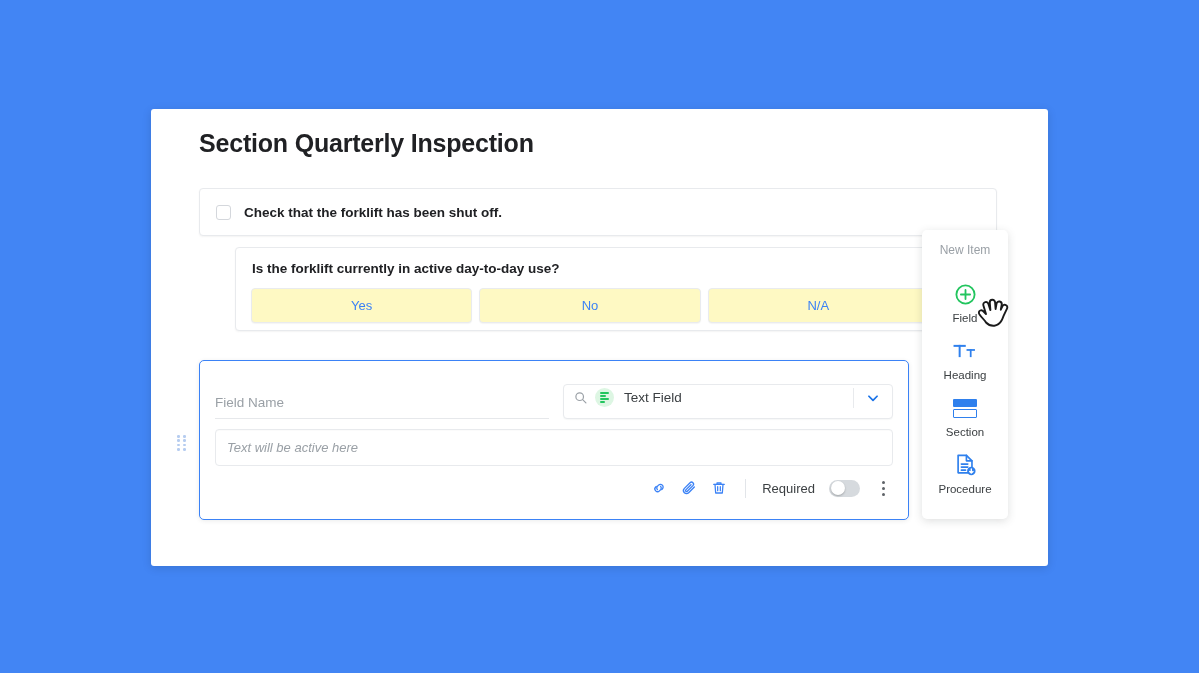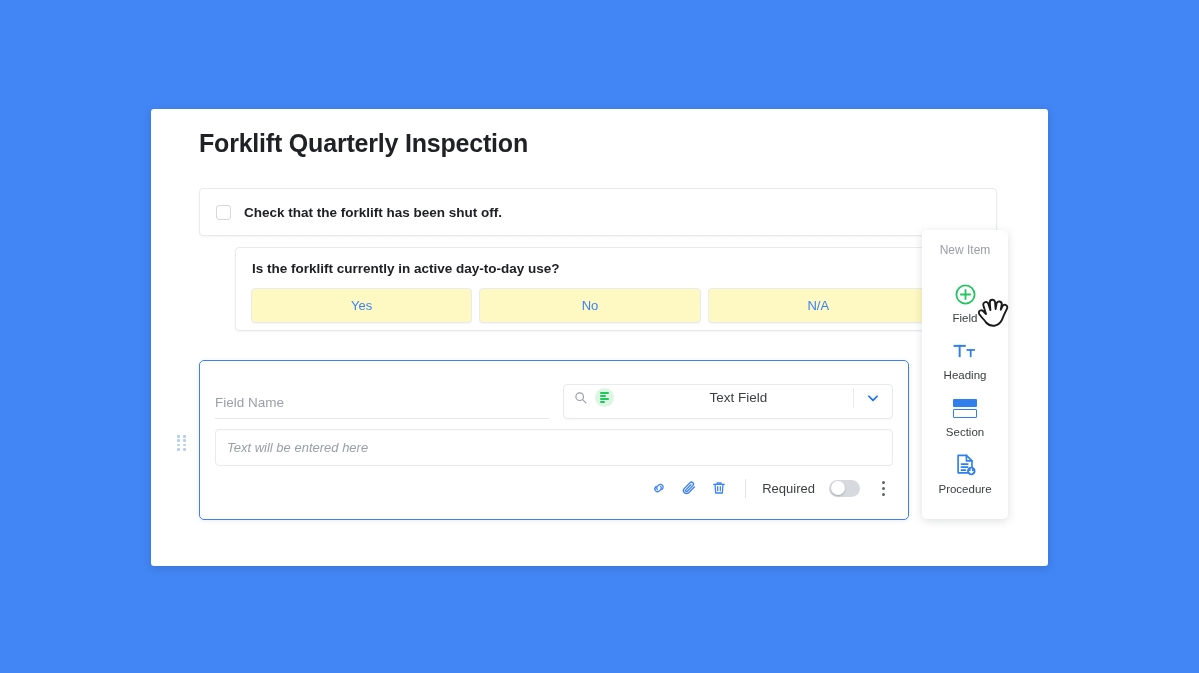--- a/index.html
+++ b/index.html
@@ -74,21 +74,21 @@
   .drag-handle{
     position:absolute; left:-23px; top:74px;
     width:11px; height:16px;
     display:grid; grid-template-columns:repeat(2,1fr); grid-template-rows:repeat(4,1fr);
     gap:1.5px;
   }
   .drag-handle i{ display:block; width:2.5px; height:2.5px; border-radius:50%; background:#b6cdf0; }
 
   .fe-row1{
     position:absolute; left:15px; top:22px; right:15px; height:36px;
-    display:flex; align-items:flex-end; gap:14px;text-align:center;
+    display:flex; align-items:flex-end; gap:14px;
   }
   .fname{
     flex:0 0 334px; height:32px;
     border-bottom:1px solid #e6e8eb;
     display:flex; align-items:center;
     font-size:13.5px; color:#9aa0a6;
   }
   .type-select{
     flex:1 1 auto; height:35px;
     border:1px solid #e8eaed; border-radius:4px; background:#fff;
@@ -164,21 +164,21 @@
   .cursor-hand{
     position:absolute; left:971px; top:291px; width:48px; height:48px;
     pointer-events:none;
   }
 </style>
 </head>
 <body>
 
 <div class="page-card">
 
-  <div class="page-title">Forklift Quarterly Inspection</div>
+  <div class="page-title">Section Quarterly Inspection</div>
 
   <div class="item-card" id="card-check">
     <div class="check-row">
       <div class="checkbox"></div>
       <div class="check-label">Check that the forklift has been shut off.</div>
     </div>
   </div>
 
   <div class="item-card" id="card-yesno">
     <div class="q-label">Is the forklift currently in active day-to-day use?</div>
@@ -224,21 +224,21 @@
         <span class="type-label">Text Field</span>
         <span class="sel-div"></span>
         <span class="chev">
           <svg width="14" height="14" viewBox="0 0 24 24" fill="none" stroke="#1a73e8" stroke-width="3" stroke-linecap="round" stroke-linejoin="round">
             <polyline points="5,9 12,16 19,9"></polyline>
           </svg>
         </span>
       </div>
     </div>
 
-    <div class="fe-textarea">Text will be entered here</div>
+    <div class="fe-textarea">Text will be active here</div>
 
     <div class="fe-actions">
 
       <span class="act-ic">
         <svg width="16" height="16" viewBox="0 0 24 24" fill="none" stroke="#3b82f6" stroke-width="2" stroke-linecap="round">
           <path d="M9.5 14.5a4 4 0 0 1 0-5l1.8-1.8a4 4 0 0 1 5.7 5.7l-1 1"></path>
           <path d="M14.5 9.5a4 4 0 0 1 0 5l-1.8 1.8a4 4 0 0 1-5.7-5.7l1-1"></path>
         </svg>
       </span>
 

